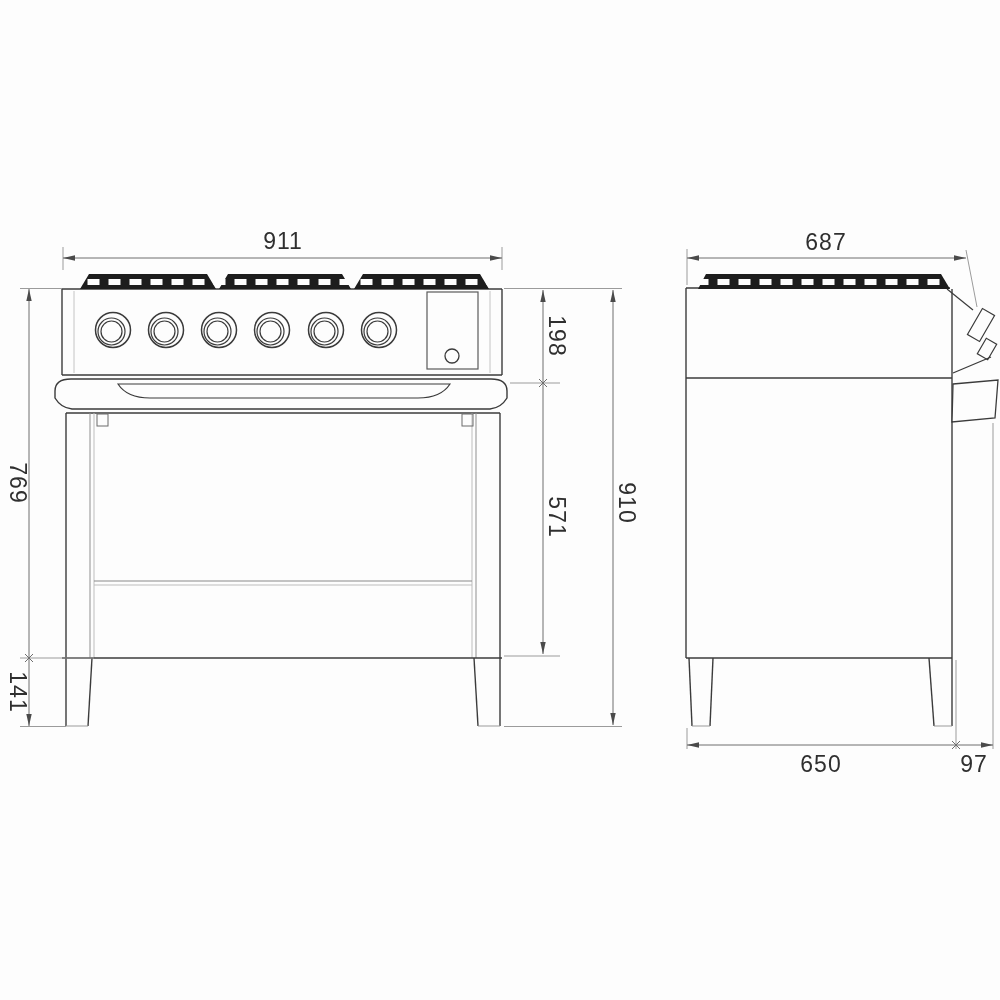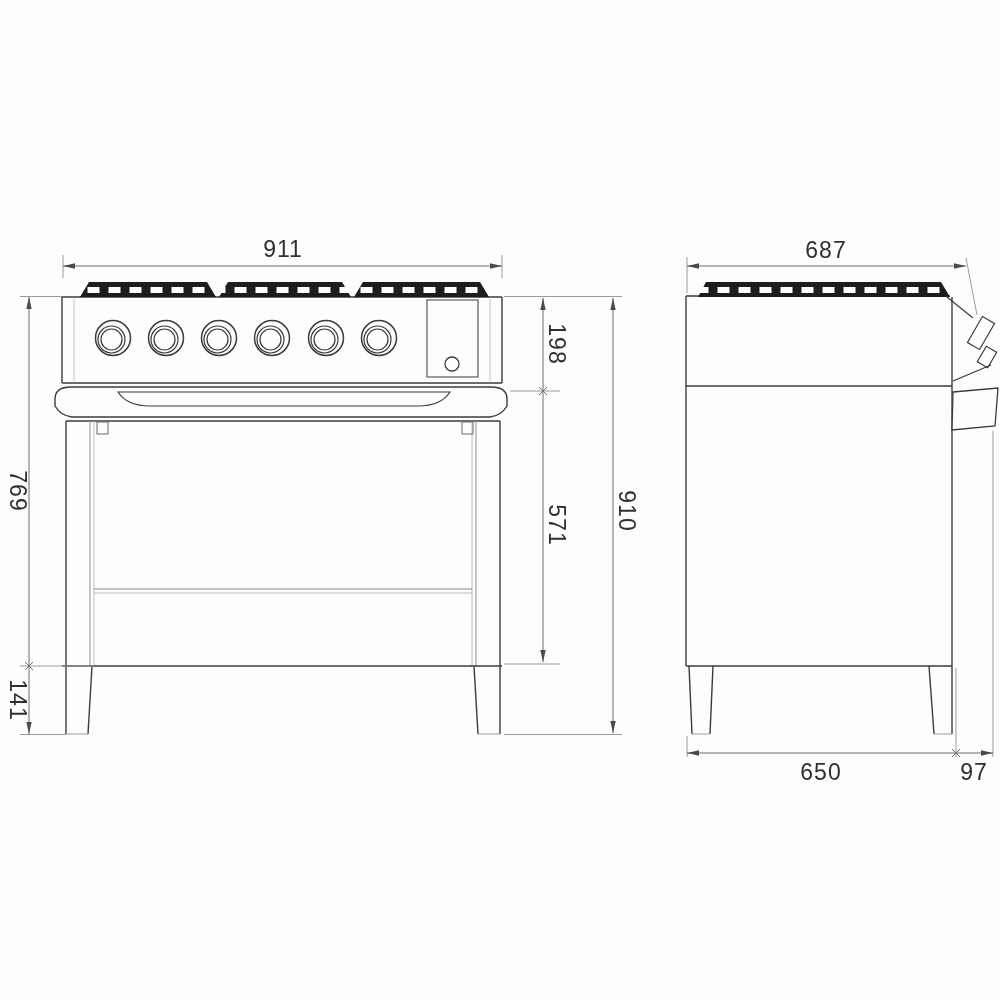--- a/index.html
+++ b/index.html
@@ -2,21 +2,21 @@
 <html><head>
 <meta charset="utf-8">
 <style>
   html,body{margin:0;padding:0;}
   body{
     width:1000px;height:1000px;
     background:#fdfdfd;
     font-family:"Liberation Sans", sans-serif;
     overflow:hidden;
   }
-  .canvas-wrap{position:absolute;left:0;top:8px;width:1000px;height:720px;}
+  .canvas-wrap{position:absolute;left:0;top:0;width:1000px;height:720px;}
   svg{display:block;}
   .dim-text{
     font-family:"Liberation Sans", sans-serif;
     font-size:23px;
     fill:#2f2f2f;
     letter-spacing:1px;
   }
 </style>
 </head>
 <body>

